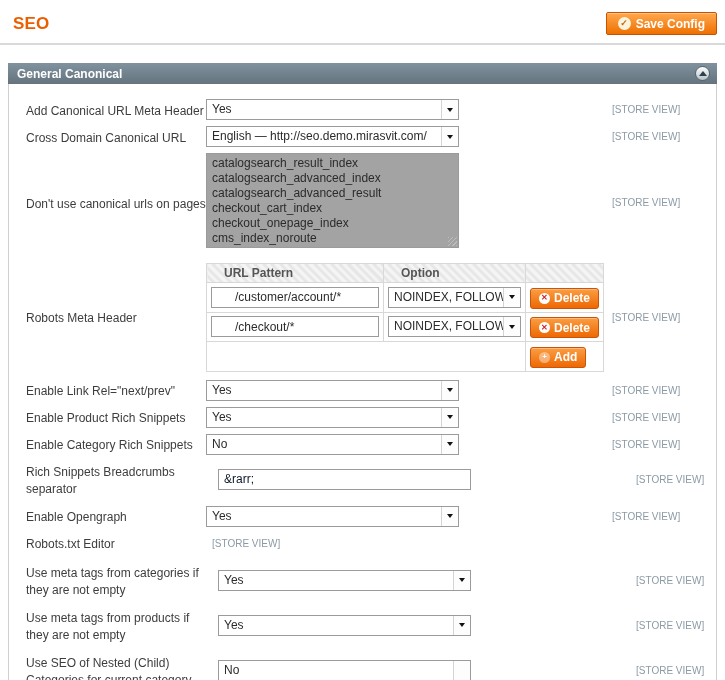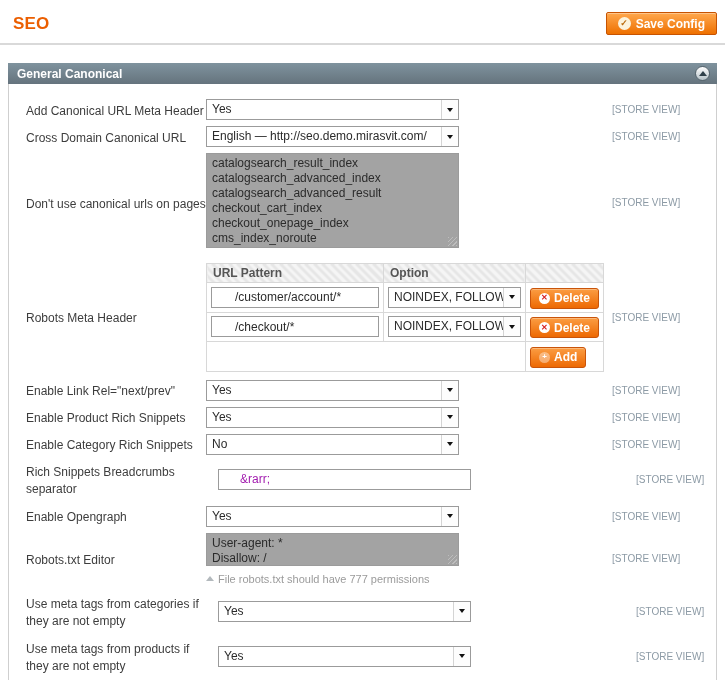--- a/index.html
+++ b/index.html
@@ -47,21 +47,21 @@
             border:1px solid #9b9b9b; background:#fff; cursor:default; }
   .select .val { flex:1; font-size:12px; line-height:19px; padding:0 5px;
                  color:#2b2b2b; white-space:nowrap; overflow:hidden; }
   .select .arw { width:17px; border-left:1px solid #d4d4d4; background:#fdfdfd;
                  display:flex; align-items:center; justify-content:center; }
   .select .arw i { width:0; height:0; border-left:3px solid transparent;
                    border-right:3px solid transparent; border-top:4px solid #111; }
   .select.small { width:133px; }
 
   .text-input { width:253px; height:21px; border:1px solid #9b9b9b; background:#fff;
-                font:12px "Liberation Sans",sans-serif; padding:0 21px; color:#a21caf; }
+                font:12px "Liberation Sans",sans-serif; padding:0 5px; color:#0f172a; }
 
   .ta-wrap { position:relative; display:inline-block; }
   .ta { display:block; width:253px; border:1px solid #9b9b9b; background:#a3a3a3;
         font:12px/15px "Liberation Sans",sans-serif; padding:2px 5px; color:#2b2b2b;
         resize:none; overflow:hidden; }
   .ta.tall { height:95px; }
   .ta.short { height:33px; }
   .grip { position:absolute; right:2px; bottom:2px; width:9px; height:9px;
           pointer-events:none;
           background:repeating-linear-gradient(135deg,#bdbdbd 0 1px,transparent 1px 3px); }
@@ -69,21 +69,21 @@
   .note { margin-top:3px; display:flex; align-items:center; gap:4px;
           font-size:11px; color:#9b9b9b; }
   .warn-tri { width:0; height:0; border-left:4px solid transparent;
               border-right:4px solid transparent; border-bottom:5px solid #b3b9bd; }
 
   
   .robots-table { border-collapse:collapse; width:398px; }
   .robots-table th, .robots-table td { border:1px solid #d8d8d8; }
   .robots-table th { background:repeating-linear-gradient(45deg,#f5f5f5 0 3px,#e6e6e6 3px 6px);
                      font-size:12px; font-weight:bold; color:#555; text-align:left;
-                     padding:2px 6px; height:18px; }
+                     padding:2px 17px; height:18px; }
   .robots-table td { padding:3px 4px; background:#fff; height:26px; vertical-align:middle; }
   .col-pattern { width:185px; } .col-option { width:116px; } .col-action { width:70px; }
   .robots-table td .cell-input { width:100%; height:21px; border:1px solid #9b9b9b;
         font:12px "Liberation Sans",sans-serif; padding:0 23px; color:#2b2b2b; }
 
   .btn-sm { display:inline-flex; align-items:center; gap:4px; height:21px;
             padding:0 8px; border:1px solid #c9540a; border-radius:3px;
             background:linear-gradient(#fb9d43,#ed6903);
             color:#fff; font:bold 12px "Liberation Sans",sans-serif; cursor:pointer;
             box-shadow:inset 0 1px 0 rgba(255,255,255,.3); }
@@ -277,31 +277,20 @@
           <span class="arw">
               <i></i>
             </span>
         </div>
       </div>
       <span class="scope">[STORE VIEW]</span>
     </div>
 
     <div class="row gap-md">
       <label class="lbl">Robots.txt Editor</label>
-      <div class="fld">
-        <span class="ta-wrap">
-          <textarea class="ta short" spellcheck="false" style="">User-agent: *
-Disallow: /</textarea>
-          <span class="grip"></span>
-        </span>
-        <p class="note">
-          <span class="warn-tri"></span>
-          <span>File robots.txt should have 777 permissions</span>
-        </p>
-      </div>
       <span class="scope">[STORE VIEW]</span>
     </div>
 
     <div class="row two-line">
       <label class="lbl">Use meta tags from categories if they are not empty</label>
       <div class="fld">
         <div class="select">
           <span class="val">Yes</span>
           <span class="arw">
               <i></i>

